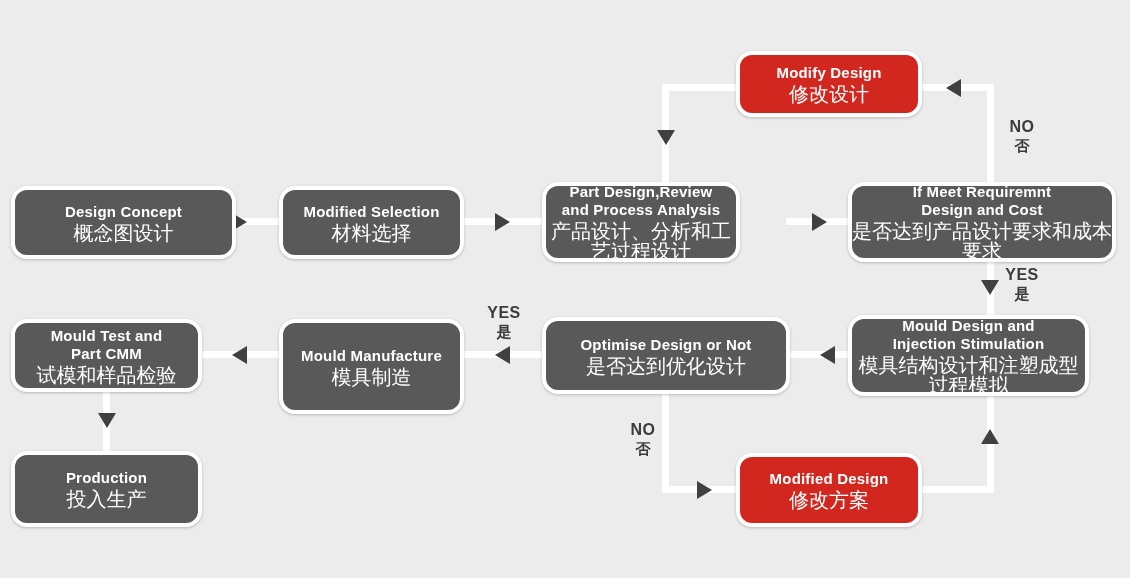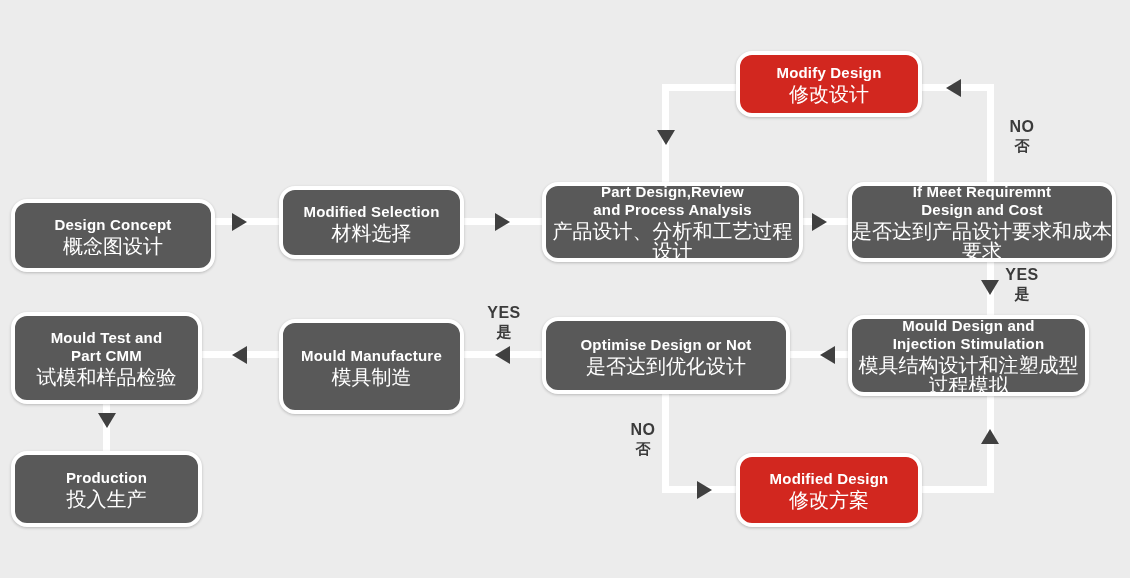--- a/index.html
+++ b/index.html
@@ -93,43 +93,43 @@
   <div class="lbl" style="left:619px;top:420px;width:48px">
     <div class="en-l">NO</div>
     <div class="cn-l">否</div>
   </div>
 
   <div class="node red" style="left:736px;top:51px;width:186px;height:66px">
     <span class="en">Modify Design</span>
     <span class="cn">修改设计</span>
   </div>
 
-  <div class="node" style="left:11px;top:199px;width:204px;height:73px">
+  <div class="node" style="left:11px;top:186px;width:225px;height:73px">
     <span class="en">Design Concept</span>
     <span class="cn">概念图设计</span>
   </div>
 
   <div class="node" style="left:279px;top:186px;width:185px;height:73px">
     <span class="en">Modified Selection</span>
     <span class="cn">材料选择</span>
   </div>
 
-  <div class="node" style="left:542px;top:182px;width:261px;height:80px">
+  <div class="node" style="left:542px;top:182px;width:198px;height:80px">
     <span class="en">Part Design,Review</span>
     <span class="en">and Process Analysis</span>
     <span class="cn">产品设计、分析和工艺过程设计</span>
   </div>
 
   <div class="node" style="left:848px;top:182px;width:268px;height:80px">
     <span class="en">If Meet Requiremnt</span>
     <span class="en">Design and Cost</span>
     <span class="cn">是否达到产品设计要求和成本要求</span>
   </div>
 
-  <div class="node" style="left:11px;top:312px;width:191px;height:92px">
+  <div class="node" style="left:11px;top:319px;width:191px;height:73px">
     <span class="en">Mould Test and</span>
     <span class="en">Part CMM</span>
     <span class="cn">试模和样品检验</span>
   </div>
 
   <div class="node" style="left:279px;top:319px;width:185px;height:95px">
     <span class="en">Mould Manufacture</span>
     <span class="cn">模具制造</span>
   </div>
 

